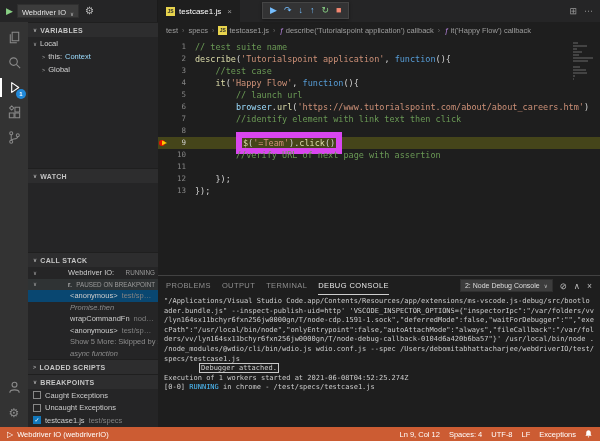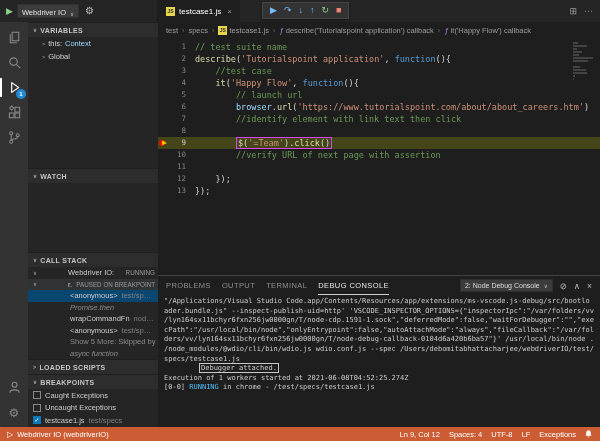--- a/index.html
+++ b/index.html
@@ -55,21 +55,21 @@
 .fn-ico{color:#b180d7;font-size:8px;font-style:italic;}
 .js-badge{width:9px;height:9px;background:#e8d44d;color:#2b2b2b;font-size:5px;font-weight:bold;display:inline-flex;align-items:center;justify-content:center;flex:none;}
 .code-area{flex:1;min-height:0;position:relative;font-family:"DejaVu Sans Mono",monospace;font-size:8.5px;line-height:12px;padding-top:3px;overflow:hidden;}
 .code-line{height:12px;display:flex;white-space:pre;}
 .glyph{width:13px;flex:none;position:relative;}
 .ln{width:15px;flex:none;text-align:right;color:#858585;font-size:7.5px;margin-right:9px;}
 .code-line.current{background:#45451a;}
 .code-line.current .ln{color:#d0d0d0;}
 .bpdot{position:absolute;left:1px;top:3px;width:6px;height:6px;border-radius:50%;background:#e51400;}
 .bparrow{position:absolute;left:4px;top:0;color:#ffcc00;font-size:8px;line-height:12px;}
-.dbg-box{border:1px solid #d946ef;padding:0 1px;}
+.dbg-box{border:6px solid #d946ef;padding:0 1px;}
 .c-comment{color:#6a9955;}.c-string{color:#ce9178;}.c-kw{color:#569cd6;}.c-fn{color:#dcdcaa;}.c-var{color:#9cdcfe;}.c-def{color:#d4d4d4;}
 .minimap{position:absolute;top:4px;right:5px;width:22px;}
 .mm-line{height:2px;margin-bottom:1px;background:#585858;opacity:.65;}
 
 .panel{height:152px;flex:none;display:flex;flex-direction:column;border-top:1px solid #424242;background:#1e1e1e;}
 .panel-header{height:19px;flex:none;display:flex;align-items:center;padding:0 8px;}
 #panel-tabs{display:flex;gap:11px;}
 .panel-tab{font-size:7.5px;letter-spacing:.4px;color:#8f8f8f;height:19px;line-height:19px;}
 .panel-tab.active{color:#e7e7e7;border-bottom:1px solid #cecece;}
 .console-select{margin-left:auto;display:flex;align-items:center;gap:4px;height:13px;background:#3c3c3c;border:1px solid #2f2f2f;padding:0 4px;font-size:7px;color:#ddd;}
@@ -170,20 +170,24 @@
       </div>
     </div>
 
     <div class="sidebar">
       <div class="sec sec-variables">
         <div class="sec-header">
           <span class="sec-twisty">∨</span>
           <span>VARIABLES</span>
         </div>
         <div id="variables-rows">
+            <div class="var-row" style="padding-left: 5px;">
+              <span class="twisty">∨</span>
+              <span class="var-name">Local</span>
+            </div>
             <div class="var-row" style="padding-left: 14px;">
               <span class="twisty">&gt;</span>
               <span class="var-name">this:</span>
               <span class="var-value">Context</span>
             </div>
             <div class="var-row" style="padding-left: 14px;">
               <span class="twisty">&gt;</span>
               <span class="var-name">Global</span>
             </div>
           </div>

